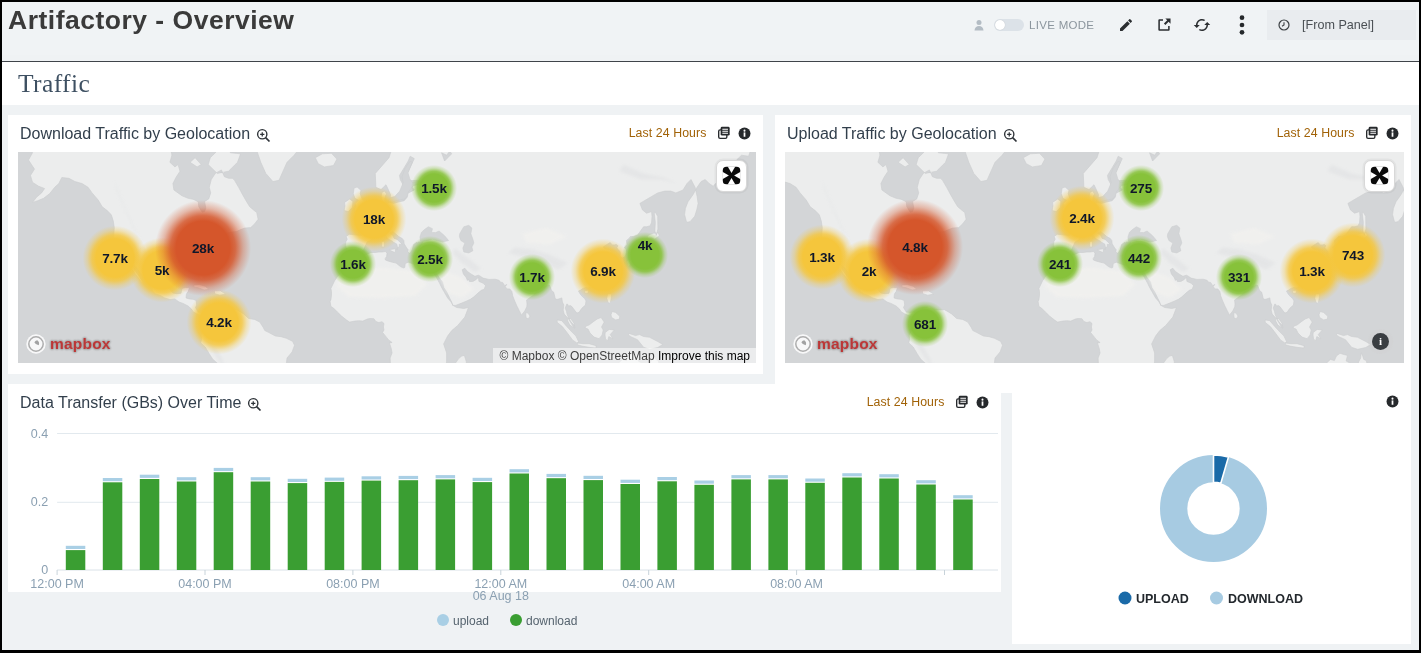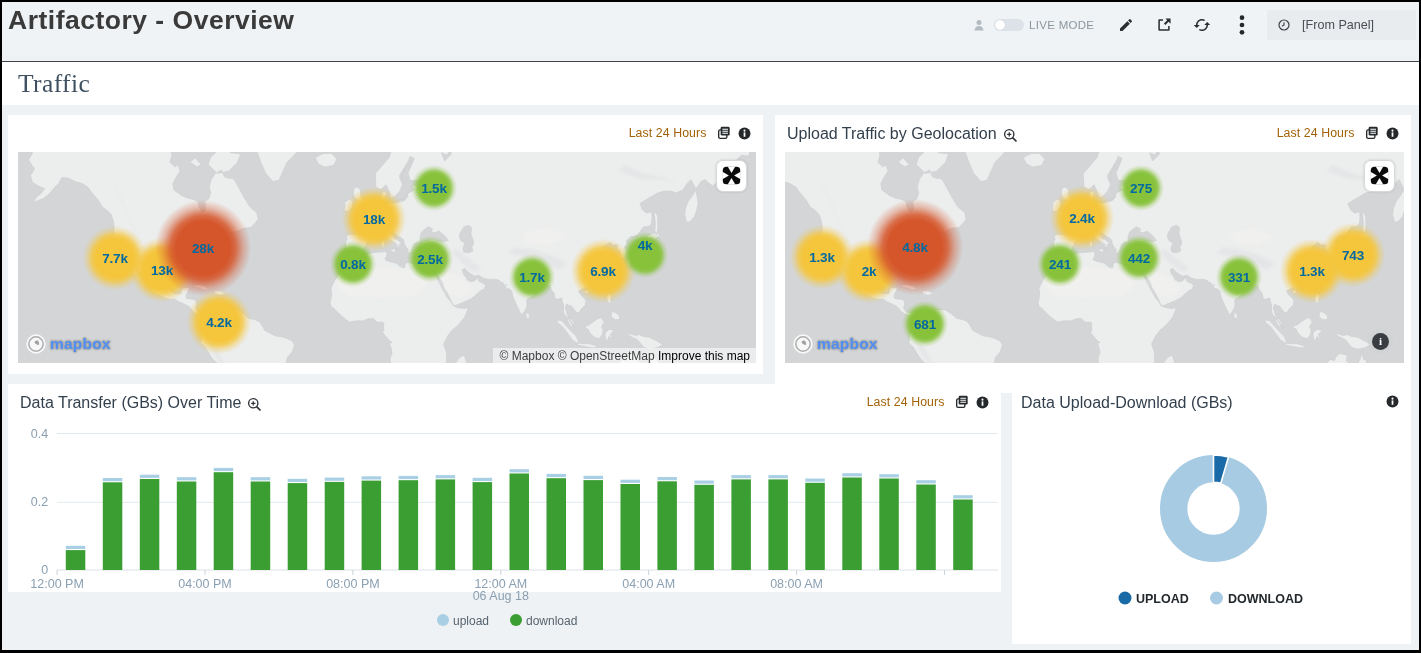--- a/index.html
+++ b/index.html
@@ -15,28 +15,28 @@
 #p3 {left:8px;top:384px;width:993px;height:208px}
 #p4 {left:1012px;top:384px;width:399px;height:260px}
 .ptitle {position:absolute;left:12px;top:10px;font-size:16px;color:#323f4c;display:flex;align-items:center}
 .mag {margin-left:6px;margin-top:2px}
 .pright {position:absolute;right:12px;top:11px;display:flex;align-items:center;gap:8px}
 .l24 {font-size:12.3px;color:#a16207;margin-right:2px;letter-spacing:.1px}
 .map {position:absolute;top:36.5px;overflow:hidden}
 #map1 {left:10px;width:738px;height:211px}
 #map2 {left:10px;width:619px;height:211px}
 .bub {position:absolute;transform:translate(-50%,-50%);display:flex;align-items:center;justify-content:center}
-.blab {position:absolute;transform:translate(-50%,-50%);font-size:13.5px;font-weight:700;color:#0369a1;white-space:nowrap;letter-spacing:-.2px}
+.blab {position:absolute;transform:translate(-50%,-50%);font-size:13.5px;font-weight:700;color:#0f172a;white-space:nowrap;letter-spacing:-.2px}
 .bub.y {width:66px;height:66px;background:radial-gradient(circle closest-side,#f5c63c 0 58%,rgba(245,198,60,.82) 70%,rgba(245,198,60,.32) 84%,rgba(245,198,60,0) 98%)}
 .bub.g {width:47px;height:47px;background:radial-gradient(circle closest-side,#87c23a 0 60%,rgba(135,194,58,.85) 71%,rgba(135,194,58,.3) 85%,rgba(135,194,58,0) 98%)}
 .bub.r {width:98px;height:98px;background:radial-gradient(circle closest-side,#d5562b 0 55%,rgba(213,86,43,.85) 66%,rgba(213,86,43,.35) 82%,rgba(213,86,43,0) 98%)}
 .expand {position:absolute;top:8px;right:9px;width:31px;height:32px;background:#fff;border:1px solid #d8d8d8;border-radius:7px;display:flex;align-items:center;justify-content:center;box-shadow:0 0 0 1.5px rgba(0,0,0,.04)}
 .mbx {position:absolute;left:8px;bottom:9px;display:flex;align-items:center;opacity:.85}
 .mbx svg {margin-right:4px}
-.mbx b {font-size:15.5px;font-weight:700;color:#3b82f6;letter-spacing:.2px;text-shadow:0 1px 2px #9e9e9e,0 -1px 2px #9e9e9e,1px 0 2px #9e9e9e,-1px 0 2px #9e9e9e}
+.mbx b {font-size:15.5px;font-weight:700;color:#b91c1c;letter-spacing:.2px;text-shadow:0 1px 2px #9e9e9e,0 -1px 2px #9e9e9e,1px 0 2px #9e9e9e,-1px 0 2px #9e9e9e}
 .attr {position:absolute;right:0;bottom:0;height:15px;background:rgba(255,255,255,.55);font-size:12px;color:#3d3d3d;padding:1px 6px 0 7px;white-space:nowrap}
 .attr b {font-weight:400;color:#000000}
 .mapinfo {position:absolute;right:15px;bottom:13px;width:17px;height:17px;background:#3a3e42;border-radius:50%;color:#fff;display:flex;align-items:center;justify-content:center;font-size:11px;font-weight:700;font-family:"Liberation Serif",serif;box-shadow:0 0 0 4px rgba(210,210,210,.35)}
 .ax {font-size:12.5px;fill:#8ba0b2;font-family:"Liberation Sans",sans-serif}
 .lg {font-size:12px;fill:#55636e;font-family:"Liberation Sans",sans-serif}
 .dlg {font-size:12.5px;font-weight:700;fill:#23282d;font-family:"Liberation Sans",sans-serif}
 .ctrl {position:absolute;top:0;height:46px;display:flex;align-items:center}
 .toggle {width:30px;height:12px;border-radius:6px;background:#dce2e8;position:relative}
 .toggle i {position:absolute;left:1px;top:1px;width:10px;height:10px;border-radius:50%;background:#fff;box-shadow:0 0 1px rgba(0,0,0,.2)}
 .livemode {font-size:11.5px;color:#8b959d;letter-spacing:.3px}
@@ -88,20 +88,25 @@
       </svg>
       <span>[From Panel]</span>
     </div>
 </div>
 <div class="darkline"></div>
 <div class="band">
     <span>Traffic</span>
   </div>
 
 <div class="panel" id="p1">
+  <div class="ptitle">Download Traffic by Geolocation<svg class="mag" width="15" height="15" viewBox="0 0 24 24">
+        <circle cx="10" cy="10" r="7.4" fill="none" stroke="#2e3338" stroke-width="2.2"></circle>
+        <path d="M10 6.6v6.8M6.6 10h6.8" stroke="#2e3338" stroke-width="2"></path>
+        <path d="M15.4 15.4L21.6 21.6" stroke="#2e3338" stroke-width="2.8"></path>
+      </svg></div>
     <div class="pright">
       <span class="l24">Last 24 Hours</span>
       <svg width="13.5" height="13.5" viewBox="0 0 24 24">
         <rect x="3" y="7" width="14.5" height="15" rx="2.5" fill="none" stroke="#26292c" stroke-width="2.4"></rect>
         <rect x="6.5" y="1.5" width="16" height="15.5" rx="2.5" fill="#26292c"></rect>
         <path d="M9.5 5.8h10M9.5 9.3h10M9.5 12.8h10" stroke="#fff" stroke-width="1.8"></path>
       </svg>
       <svg width="13" height="13" viewBox="0 0 24 24">
         <circle cx="12" cy="12" r="11" fill="#26292c"></circle>
         <rect x="10.4" y="10" width="3.2" height="8" fill="#fff"></rect>
@@ -287,21 +292,20 @@
       <text x="640.7" y="204" text-anchor="middle" class="ax">04:00 AM</text>
       <text x="788.6" y="204" text-anchor="middle" class="ax">08:00 AM</text>
       <text x="492.8" y="216" text-anchor="middle" class="ax">06 Aug 18</text>
       <circle cx="435" cy="236" r="6" fill="#a9cfe5"></circle>
       <text x="445" y="240.5" class="lg">upload</text>
       <circle cx="508" cy="236" r="6" fill="#3a9e32"></circle>
       <text x="518" y="240.5" class="lg">download</text>
     </svg>
 </div>
 <div class="panel" id="p4">
-  <div class="ptitle" style="font-size:16px;left:9px">Data Upload-Download (GBs)</div>
   <div class="pright" style="gap:0">
       <svg width="13" height="13" viewBox="0 0 24 24">
         <circle cx="12" cy="12" r="11" fill="#26292c"></circle>
         <rect x="10.4" y="10" width="3.2" height="8" fill="#fff"></rect>
         <circle cx="12" cy="6.7" r="1.9" fill="#fff"></circle>
       </svg>
     </div>
   <svg width="399" height="259" viewBox="0 0 399 259" style="position:absolute;left:0;top:0">
 <circle cx="201.5" cy="124.5" r="39.85" fill="none" stroke="#a7cbe2" stroke-width="27.3"></circle>
 <path d="M201.5 71.0 A53.5 53.5 0 0 1 216.4 73.1 L208.8 99.3 A26.2 26.2 0 0 0 201.5 98.3 Z" fill="#1a6aa8" stroke="#fff" stroke-width="1.6"></path>
@@ -317,25 +321,25 @@
     <div class="bub r" style="left:203px;top:247.5px"></div>
     <div class="bub y" style="left:219px;top:322px"></div>
     <div class="bub y" style="left:374px;top:219px"></div>
     <div class="bub g" style="left:353px;top:264px"></div>
     <div class="bub g" style="left:434px;top:188px"></div>
     <div class="bub g" style="left:430px;top:259px"></div>
     <div class="bub g" style="left:532px;top:277px"></div>
     <div class="bub y" style="left:603px;top:271px"></div>
     <div class="bub g" style="left:645px;top:255px"></div>
     <div class="blab" style="left:115px;top:258px">7.7k</div>
-    <div class="blab" style="left:162px;top:270px">13k</div>
+    <div class="blab" style="left:162px;top:270px">5k</div>
     <div class="blab" style="left:203px;top:247.5px">28k</div>
     <div class="blab" style="left:219px;top:322px">4.2k</div>
     <div class="blab" style="left:374px;top:219px">18k</div>
-    <div class="blab" style="left:353px;top:264px">0.8k</div>
+    <div class="blab" style="left:353px;top:264px">1.6k</div>
     <div class="blab" style="left:434px;top:188px">1.5k</div>
     <div class="blab" style="left:430px;top:259px">2.5k</div>
     <div class="blab" style="left:532px;top:277px">1.7k</div>
     <div class="blab" style="left:603px;top:271px">6.9k</div>
     <div class="blab" style="left:645px;top:245px">4k</div>
 <div class="bub y" style="left:822px;top:257px"></div>
     <div class="bub y" style="left:869px;top:271px"></div>
     <div class="bub r" style="left:915px;top:247px"></div>
     <div class="bub g" style="left:925px;top:324px"></div>
     <div class="bub y" style="left:1082px;top:218px"></div>

